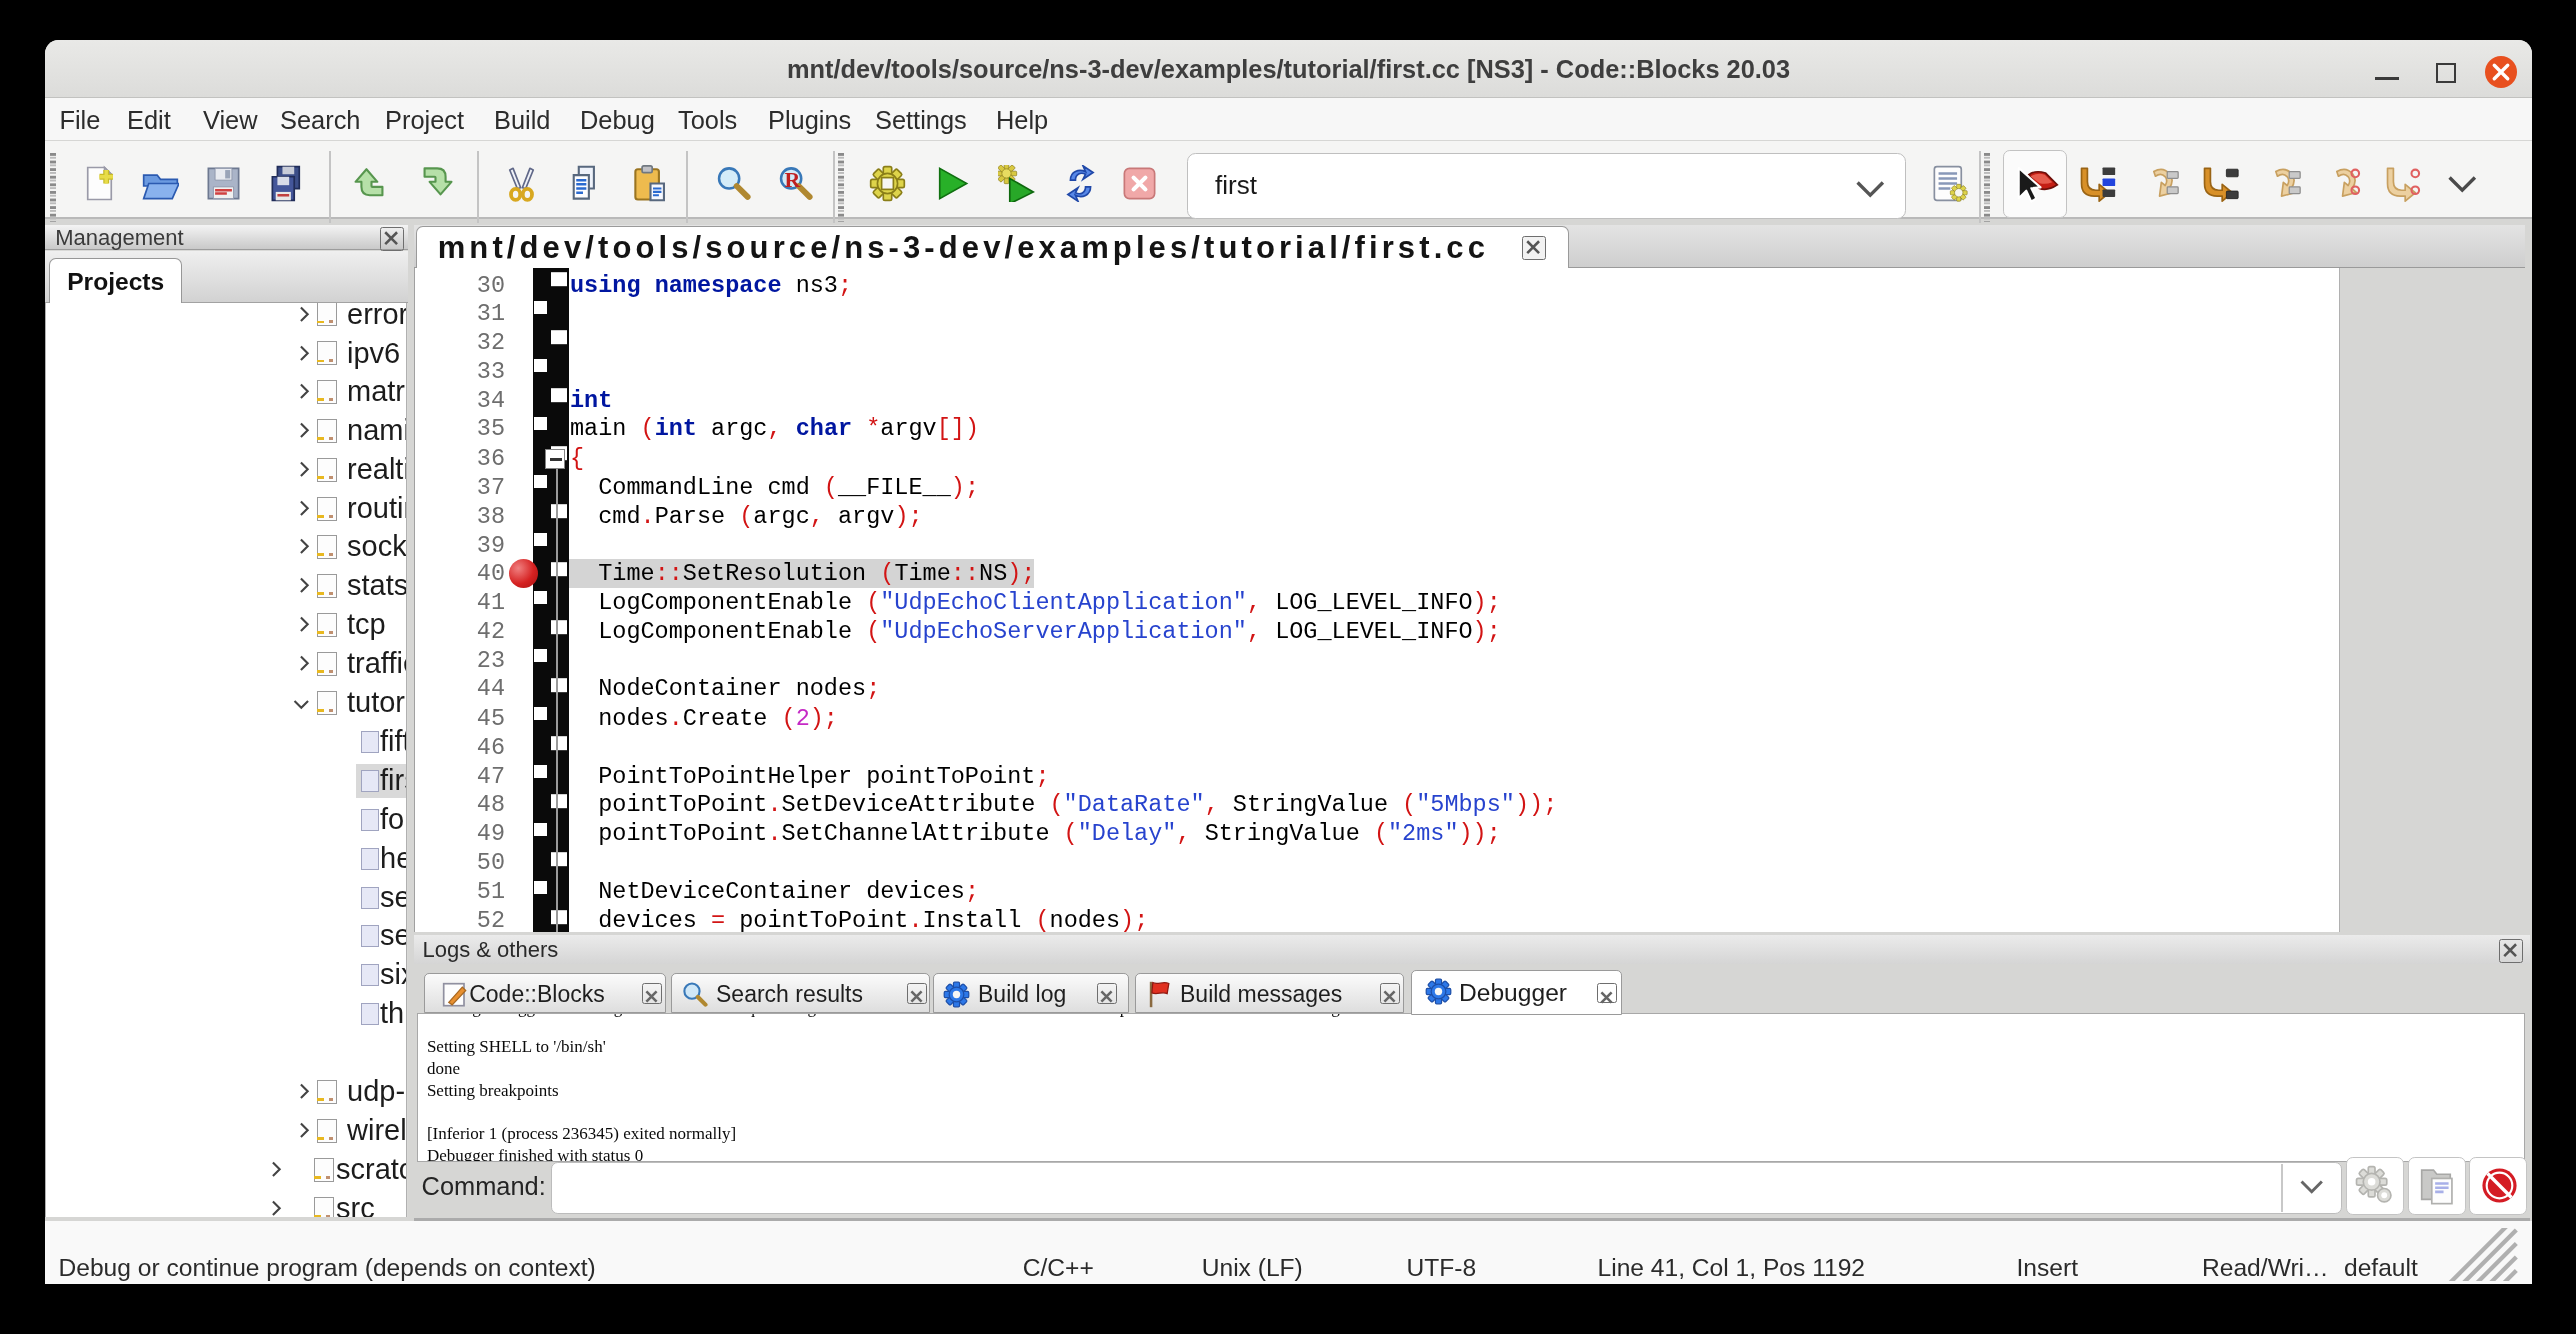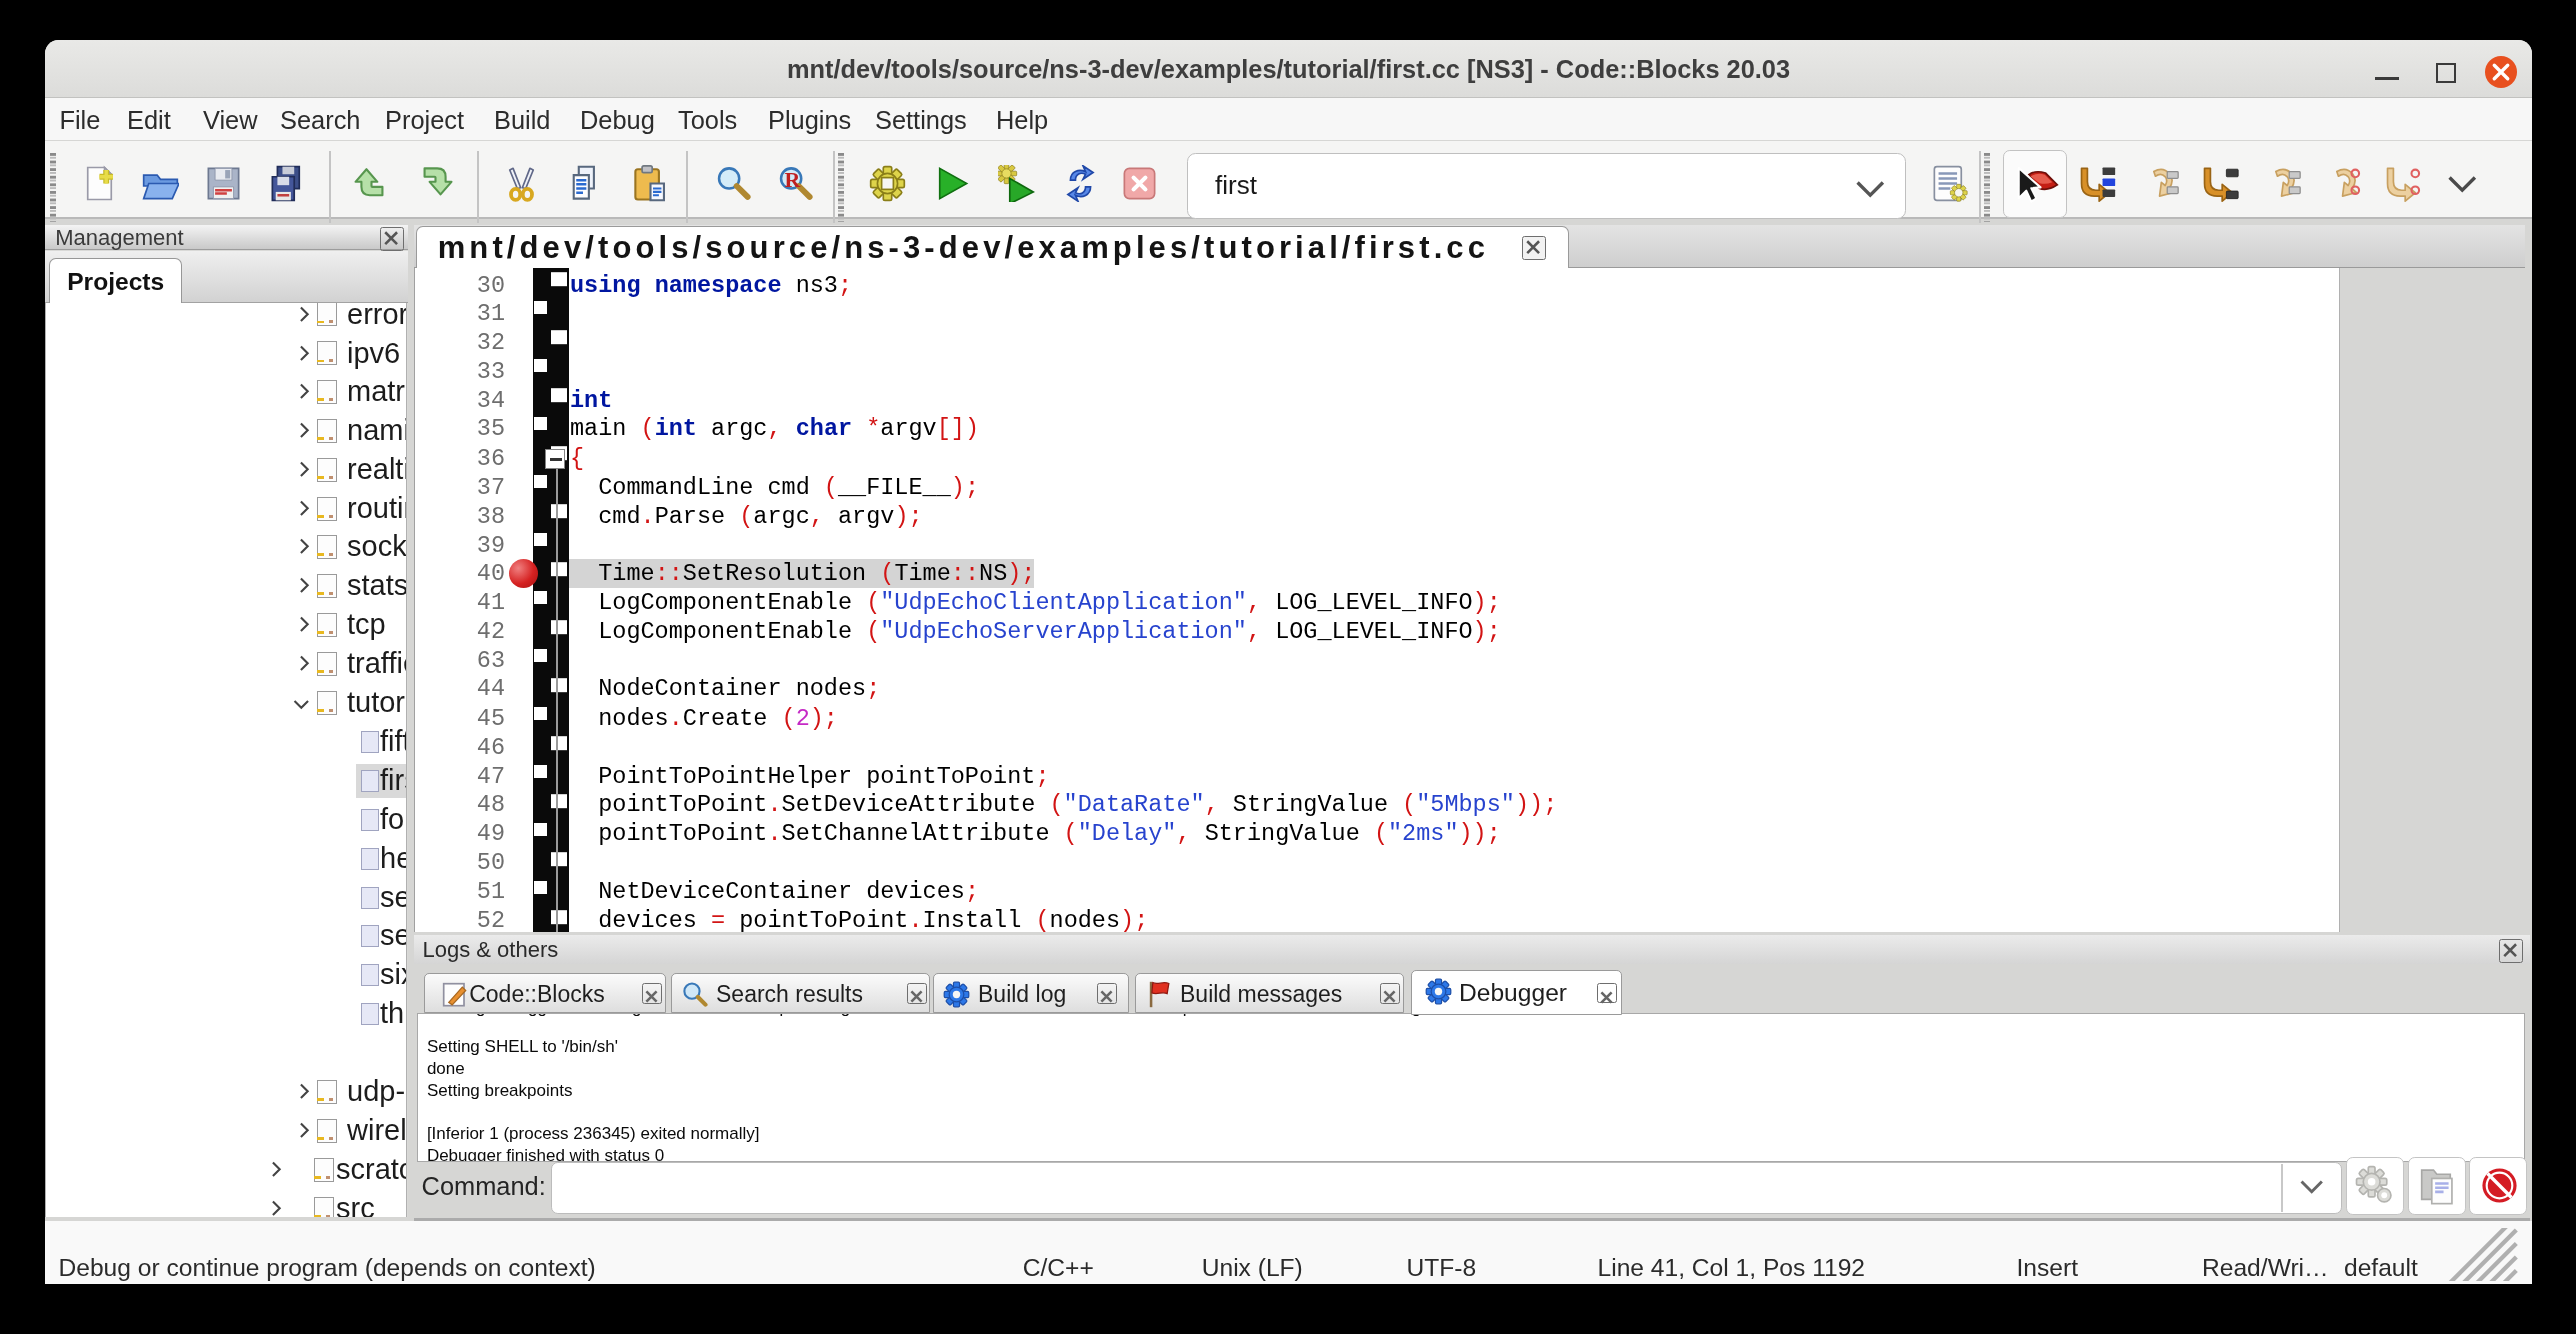--- a/index.html
+++ b/index.html
@@ -38,21 +38,21 @@
 .ln{position:absolute;left:0;width:90px;height:30px;line-height:30px;font-family:"Liberation Mono",monospace;font-size:23.5px;color:#6e6e6e;text-align:right}
 .k{color:#0016a0;font-weight:bold}
 .s{color:#2743ce}
 .r{color:#d21414}
 .m{color:#c52ac5}
 #margin{position:absolute;left:118px;top:0;width:36px;height:664px;background-color:#0a0a0a;background-image:linear-gradient(180deg,#fff 0 14.4px,rgba(255,255,255,0) 14.4px),linear-gradient(180deg,#fff 0 13.5px,rgba(255,255,255,0) 13.5px);background-size:16px 58px,12.7px 58px;background-position:18px 4.2px,0.8px 33px;background-repeat:repeat-y,repeat-y}
 
 .lgh{position:absolute;left:0;top:0;width:2116px;height:29px;background:linear-gradient(#ebebeb,#d5d5d5);font-size:22px;color:#2a2a2a;line-height:29px;padding-left:8.5px}
 .ltab{position:absolute;top:38px;height:40px;background:linear-gradient(#fbfbfb,#dedede);border:0.8px solid #9a9a9a;border-radius:5.1px 5.1px 0 0;font-size:23px;color:#1e1e1e}
 .ltext{position:absolute;left:3.4px;top:78px;width:2108px;height:149px;background:#fff;border:0.8px solid #a8a8a8;overflow:hidden}
-.lgl{position:absolute;left:8.5px;height:22px;line-height:22px;font-family:Liberation Sans, sans-serif;font-size:17px;color:#0a0a0a;white-space:pre}
+.lgl{position:absolute;left:8.5px;height:22px;line-height:22px;font-family:Liberation Serif, serif;font-size:17px;color:#0a0a0a;white-space:pre}
 .cmdbtn{position:absolute;top:222px;width:58px;height:58px;background:#fff;border:1.7px solid #c4c4c4;border-radius:6.8px}
 .xbox{position:absolute;width:24px;height:24px;border:1.7px solid #6e6e6e;border-radius:2.5px}
 
 #leftpanel{position:absolute;left:0;top:185px;width:363px;height:992px;background:#d9d9d7}
 #editor{position:absolute;left:369px;top:185px;width:2111px;height:707px}
 #logs{position:absolute;left:369px;top:895px;width:2116px;height:283px}
 #statusbar{position:absolute;left:0;top:1181px;width:2487px;height:63px;background:#f9f9f9}
 .st{position:absolute;top:14px;height:75px;line-height:66px;font-size:24.6px;color:#2b2b2b}
 </style></head>
 <body>
@@ -410,21 +410,21 @@
         <div class="cl" style="top:205px">  CommandLine cmd <span class="r">(</span>__FILE__<span class="r">);</span></div>
       <div class="ln" style="top:234px">38</div>
         <div class="cl" style="top:234px">  cmd<span class="r">.</span>Parse <span class="r">(</span>argc<span class="r">,</span> argv<span class="r">);</span></div>
       <div class="ln" style="top:263px">39</div>
       <div class="ln" style="top:291px">40</div>
         <div class="cl" style="top:291px">  Time<span class="r">::</span>SetResolution <span class="r">(</span>Time<span class="r">::</span>NS<span class="r">);</span></div>
       <div class="ln" style="top:320px">41</div>
         <div class="cl" style="top:320px">  LogComponentEnable <span class="r">(</span><span class="s">"UdpEchoClientApplication"</span><span class="r">,</span> LOG_LEVEL_INFO<span class="r">);</span></div>
       <div class="ln" style="top:349px">42</div>
         <div class="cl" style="top:349px">  LogComponentEnable <span class="r">(</span><span class="s">"UdpEchoServerApplication"</span><span class="r">,</span> LOG_LEVEL_INFO<span class="r">);</span></div>
-      <div class="ln" style="top:378px">63</div>
+      <div class="ln" style="top:378px">23</div>
       <div class="ln" style="top:406px">44</div>
         <div class="cl" style="top:406px">  NodeContainer nodes<span class="r">;</span></div>
       <div class="ln" style="top:436px">45</div>
         <div class="cl" style="top:436px">  nodes<span class="r">.</span>Create <span class="r">(</span><span class="m">2</span><span class="r">);</span></div>
       <div class="ln" style="top:465px">46</div>
       <div class="ln" style="top:494px">47</div>
         <div class="cl" style="top:494px">  PointToPointHelper pointToPoint<span class="r">;</span></div>
       <div class="ln" style="top:522px">48</div>
         <div class="cl" style="top:522px">  pointToPoint<span class="r">.</span>SetDeviceAttribute <span class="r">(</span><span class="s">"DataRate"</span><span class="r">,</span> StringValue <span class="r">(</span><span class="s">"5Mbps"</span><span class="r">));</span></div>
       <div class="ln" style="top:551px">49</div>

